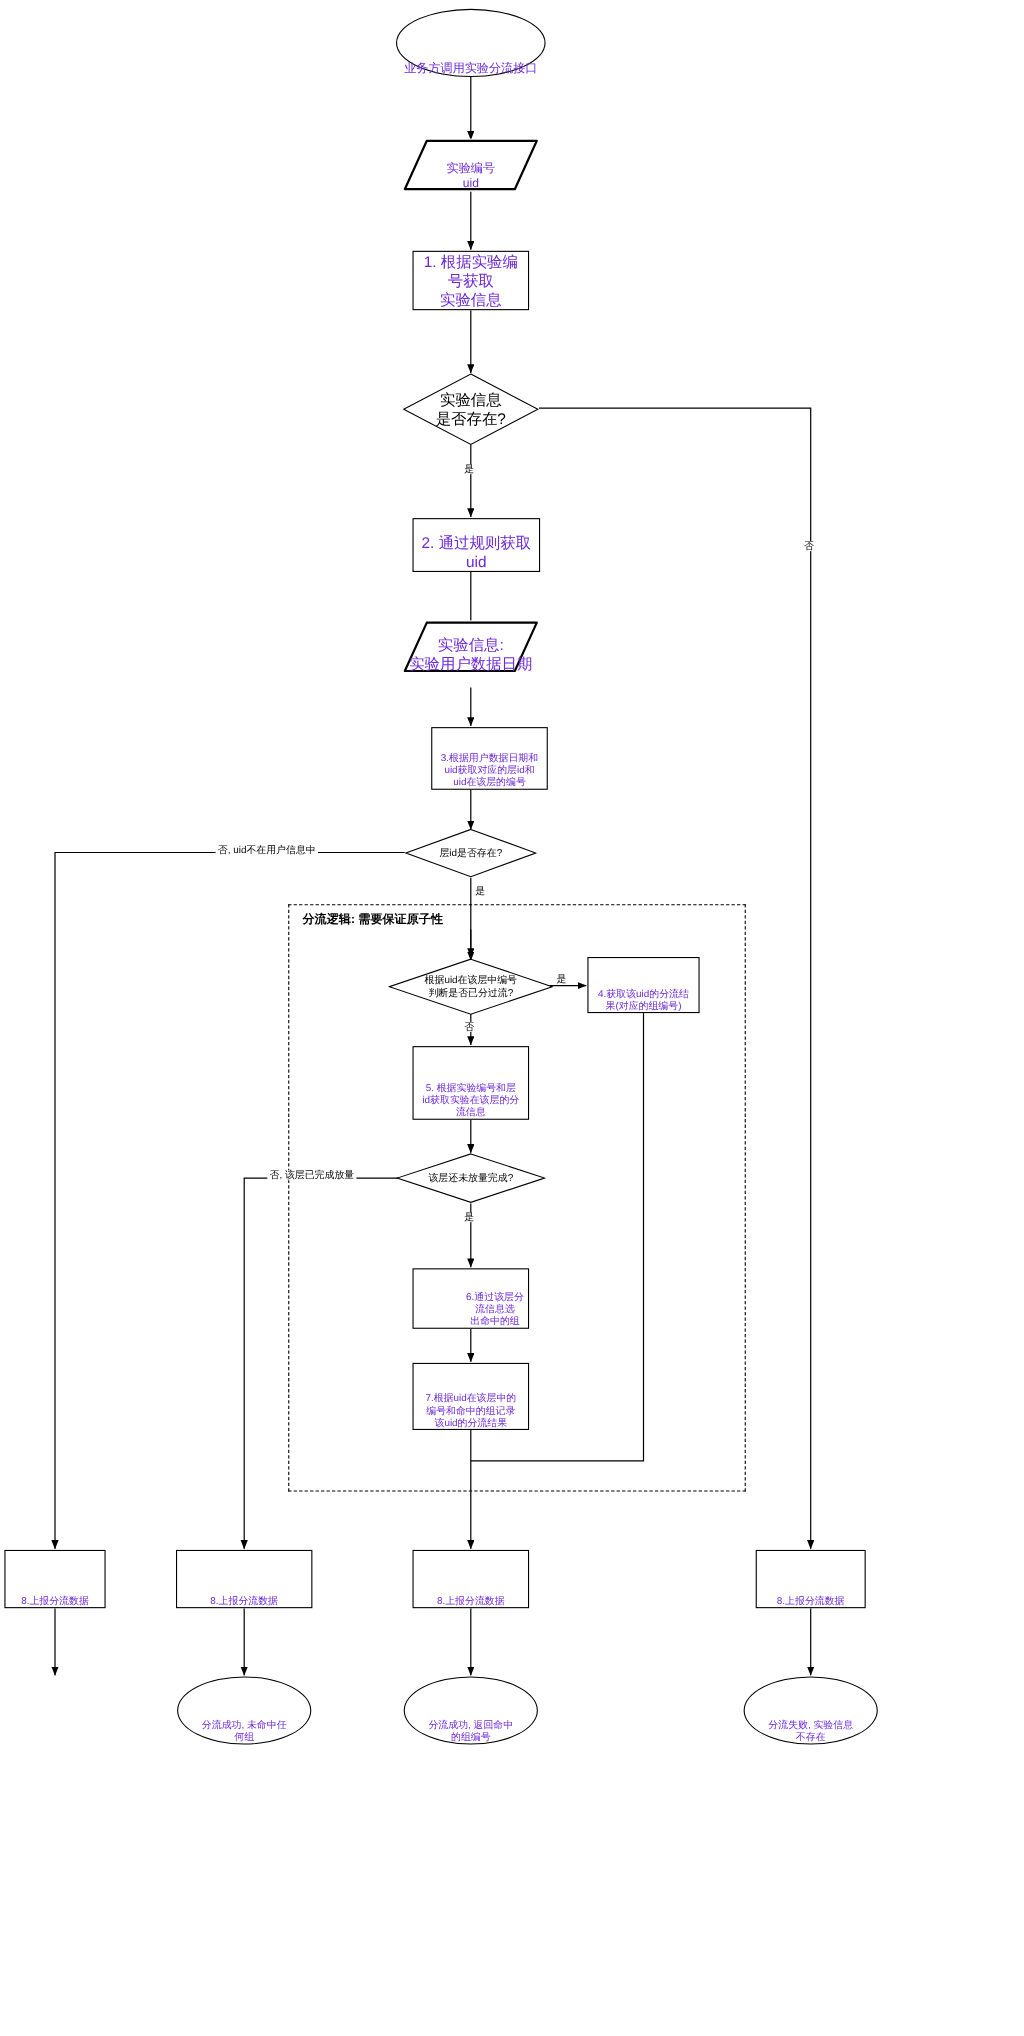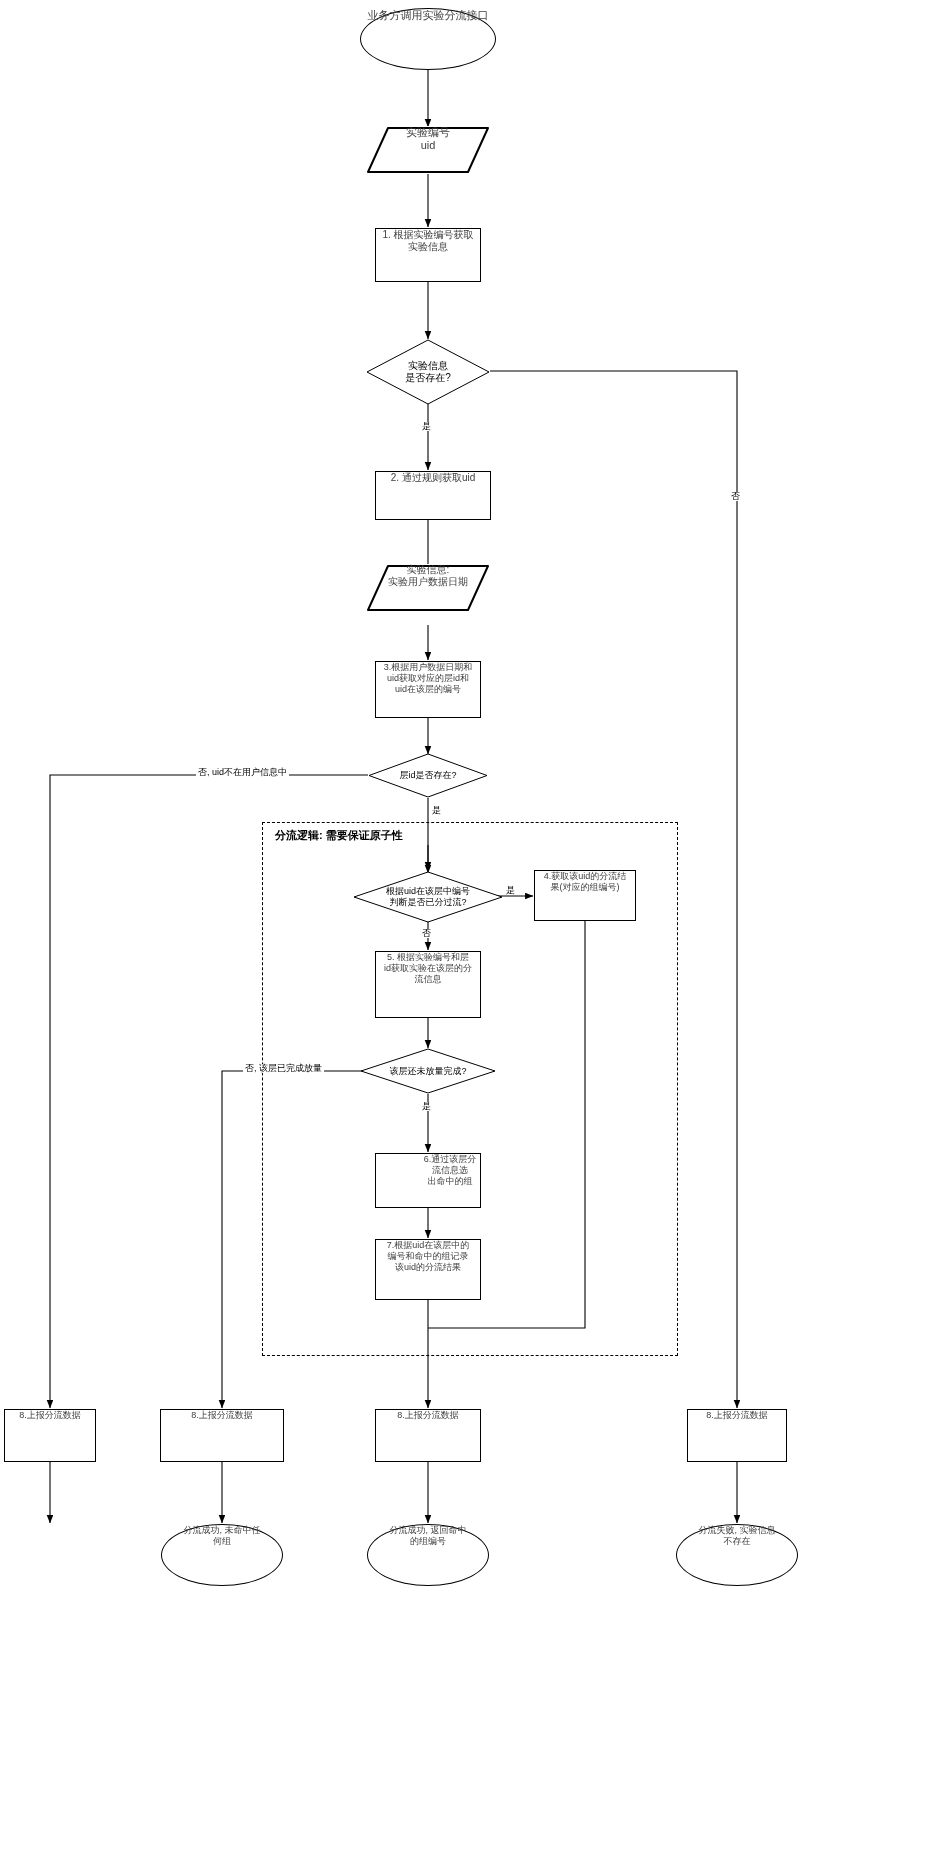--- a/index.html
+++ b/index.html
@@ -1,32 +1,32 @@
 <!DOCTYPE html>
 <html><head>
 <meta charset="utf-8">
 <style>
   html,body{margin:0;padding:0;background:#ffffff;}
   body{font-family:"Liberation Sans","DejaVu Sans",sans-serif;color:#000;}
   #canvas{position:relative;width:931px;height:1851px;background:#fff;overflow:hidden;}
-  .node{position:absolute;box-sizing:border-box;display:flex;align-items:flex-start;justify-content:center;text-align:center;color:#404040;}
+  .node{position:absolute;box-sizing:border-box;display:flex;align-items:flex-end;justify-content:center;text-align:center;color:#6d28d9;}
   .rect{border:1px solid #000;background:#fff;}
   .ellipse{border:1px solid #000;background:#fff;border-radius:50%;}
   .para{background:#fff;}
   .para .para-txt{position:relative;z-index:2;}
   .diamond-wrap{position:absolute;}
   .diamond-wrap svg{position:absolute;left:0;top:0;}
   .diamond-label{position:absolute;left:0;top:0;width:100%;height:100%;display:flex;align-items:center;justify-content:center;text-align:center;z-index:2;}
   .txt{line-height:1.22;white-space:pre-line;padding:0 3px;}
   .edge-label{position:absolute;background:#fff;color:#000;padding:0 2px;white-space:nowrap;z-index:5;line-height:1;}
   .sub-box{position:absolute;border:1px dashed #000;background:transparent;box-sizing:border-box;}
   .sub-title{position:absolute;font-weight:bold;background:#fff;padding:0 3px;white-space:nowrap;}
   svg.lines{position:absolute;left:0;top:0;width:931px;height:1851px;pointer-events:none;}
   .f11{font-size:11px;}
-  .f10{font-size:10px;}
+  .f10{font-size:14px;}
   .f9{font-size:9px;}
 </style>
 </head>
 <body>
 
 <div id="canvas">
 
   <svg class="lines" xmlns="http://www.w3.org/2000/svg">
     <defs>
       <marker id="arrow" markerWidth="9" markerHeight="9" refX="7.2" refY="3" orient="auto" markerUnits="strokeWidth">
@@ -117,21 +117,21 @@
   </div>
 
   <div class="node para" style="left:366px;top:564px;width:124px;height:48px;">
     <svg width="124" height="48" style="position:absolute;left:0;top:0;" xmlns="http://www.w3.org/2000/svg">
       <path d="M22,2 L122,2 L102,46 L2,46 Z" fill="#fff" stroke="#000" stroke-width="2" stroke-linejoin="round"></path>
     </svg>
     <div class="txt f10 para-txt">实验信息:
 实验用户数据日期</div>
   </div>
 
-  <div class="node rect" style="left:375px;top:661px;width:106px;height:57px;">
+  <div class="node rect" style="left:392px;top:661px;width:106px;height:57px;">
     <div class="txt f9">3.根据用户数据日期和
 uid获取对应的层id和
 uid在该层的编号</div>
   </div>
 
   <div class="diamond-wrap" style="left:368px;top:753px;width:120px;height:45px;">
     <svg width="120" height="45" xmlns="http://www.w3.org/2000/svg">
       <path d="M60,1 L119,22.5 L60,44 L1,22.5 Z" fill="#fff" stroke="#000" stroke-width="1"></path>
     </svg>
     <div class="diamond-label">

